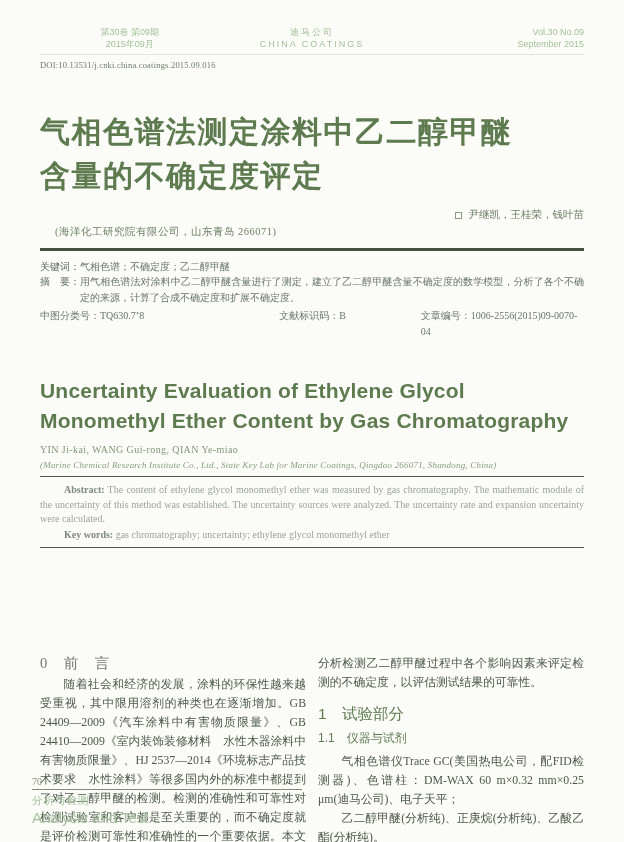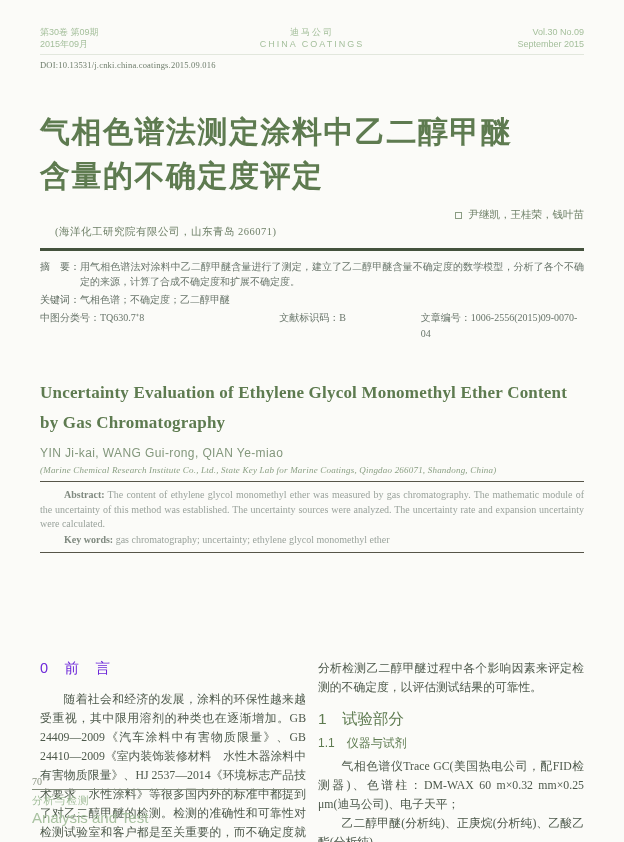--- a/index.html
+++ b/index.html
@@ -14,21 +14,21 @@
     padding:26px 40px 0 40px;
     overflow:hidden;
   }
   
   .jheader {
     display:flex; justify-content:space-between; align-items:flex-end;
     font-family:"Liberation Sans", sans-serif;
     font-size:9px; line-height:12px; color:#a4bf9b;
     border-bottom:1px solid #e2e7dd; padding-bottom:4px;
   }
-  .jheader .col { width:33%; }
+  .jheader .col { width:33%;text-align:center; }
   .jheader .c-center { text-align:center; letter-spacing:2px; }
   .jheader .c-right { text-align:right; }
   .doi {
     margin-top:5px; font-size:8.5px; color:#6d7c6a;
     font-family:"Liberation Serif", serif; letter-spacing:0.2px;
   }
   
   .title-cn {
     margin-top:40px;
     font-family:"Liberation Sans", sans-serif;
@@ -48,47 +48,47 @@
   .meta-label { white-space:nowrap; color:#5d6a5f; }
   .meta-text { flex:1; text-align:justify; }
   .kw-row { margin-top:2px; }
   .clc-row { display:flex; margin-top:3px; }
   .clc-row .clc { width:44%; }
   .clc-row .dcode { width:26%; }
   .clc-row .aid { flex:1; }
   
   .title-en {
     margin-top:37px;
-    font-family:Liberation Serif, serif;
-    font-weight:bold; font-size:17px; line-height:30px;
+    font-family:Liberation Sans, sans-serif;
+    font-weight:bold; font-size:21px; line-height:30px;
     color:#5e7b50; letter-spacing:0.2px;
   }
   .authors-en {
-    margin-top:8px; font-family:Liberation Sans, sans-serif;
-    font-size:12px; color:#83977c; letter-spacing:0.4px;
+    margin-top:8px; font-family:Liberation Serif, serif;
+    font-size:10px; color:#83977c; letter-spacing:0.4px;
   }
   .affil-en {
     margin-top:5px; font-style:italic; font-size:9px; color:#8ba084; letter-spacing:0.2px;
   }
   .rule-thin { margin-top:6px; height:0; border-top:1.2px solid #565549; }
   
   .meta-en { margin-top:6px; font-size:10px; line-height:14.5px; color:#9aa39c; text-align:justify; }
   .meta-en b { color:#7f897f;margin-left:24px; }
   .kw-en { margin-top:1px; }
   .rule-thin2 { margin-top:5px; height:0; border-top:1.2px solid #565549; }
   
   .columns {
     margin-top:106px;
     display:flex; gap:12px;
     font-size:11.8px; line-height:19px; text-align:justify; color:#4c584a;
   }
   .colL, .colR { width:266px; }
   .h-sec0 {
-    font-family:Liberation Sans, sans-serif;
-    font-size:14.5px; color:#6d28d9; letter-spacing:1px; margin-bottom:12px;
+    font-family:Liberation Serif, serif;
+    font-size:14.5px; color:#737373; letter-spacing:1px; margin-bottom:2px;
   }
   .h-sec1 {
     font-family:"Liberation Sans", sans-serif;
     font-size:15.5px; color:#5e7b50; margin:12px 0 6px 0;
   }
   .h-sec2 {
     font-family:"Liberation Sans", sans-serif;
     font-size:12px; color:#5e7b50; margin:0 0 4px 0;
   }
   .para { text-indent:2em; }
@@ -130,27 +130,27 @@
 
   <div class="byline">
     <span class="author-marker"></span>
     <span>尹继凯，王桂荣，钱叶苗</span>
   </div>
   <div class="affil-cn">(海洋化工研究院有限公司，山东青岛  266071)</div>
 
   <div class="rule-thick"></div>
 
   <div class="meta-cn">
+    <div class="meta-row kw-row">
+      <span class="meta-label">关键词：</span>
+      <span class="meta-text">气相色谱；不确定度；乙二醇甲醚</span>
+    </div>
     <div class="meta-row">
       <span class="meta-label">摘　要：</span>
       <span class="meta-text">用气相色谱法对涂料中乙二醇甲醚含量进行了测定，建立了乙二醇甲醚含量不确定度的数学模型，分析了各个不确定的来源，计算了合成不确定度和扩展不确定度。</span>
-    </div>
-    <div class="meta-row kw-row">
-      <span class="meta-label">关键词：</span>
-      <span class="meta-text">气相色谱；不确定度；乙二醇甲醚</span>
     </div>
     <div class="clc-row">
       <span class="clc">中图分类号：TQ630.7⁺8</span>
       <span class="dcode">文献标识码：B</span>
       <span class="aid">文章编号：1006-2556(2015)09-0070-04</span>
     </div>
   </div>
 
   <div class="title-en">Uncertainty Evaluation of Ethylene Glycol Monomethyl Ether Content by Gas Chromatography</div>
   <div class="authors-en">YIN Ji-kai, WANG Gui-rong, QIAN Ye-miao</div>

